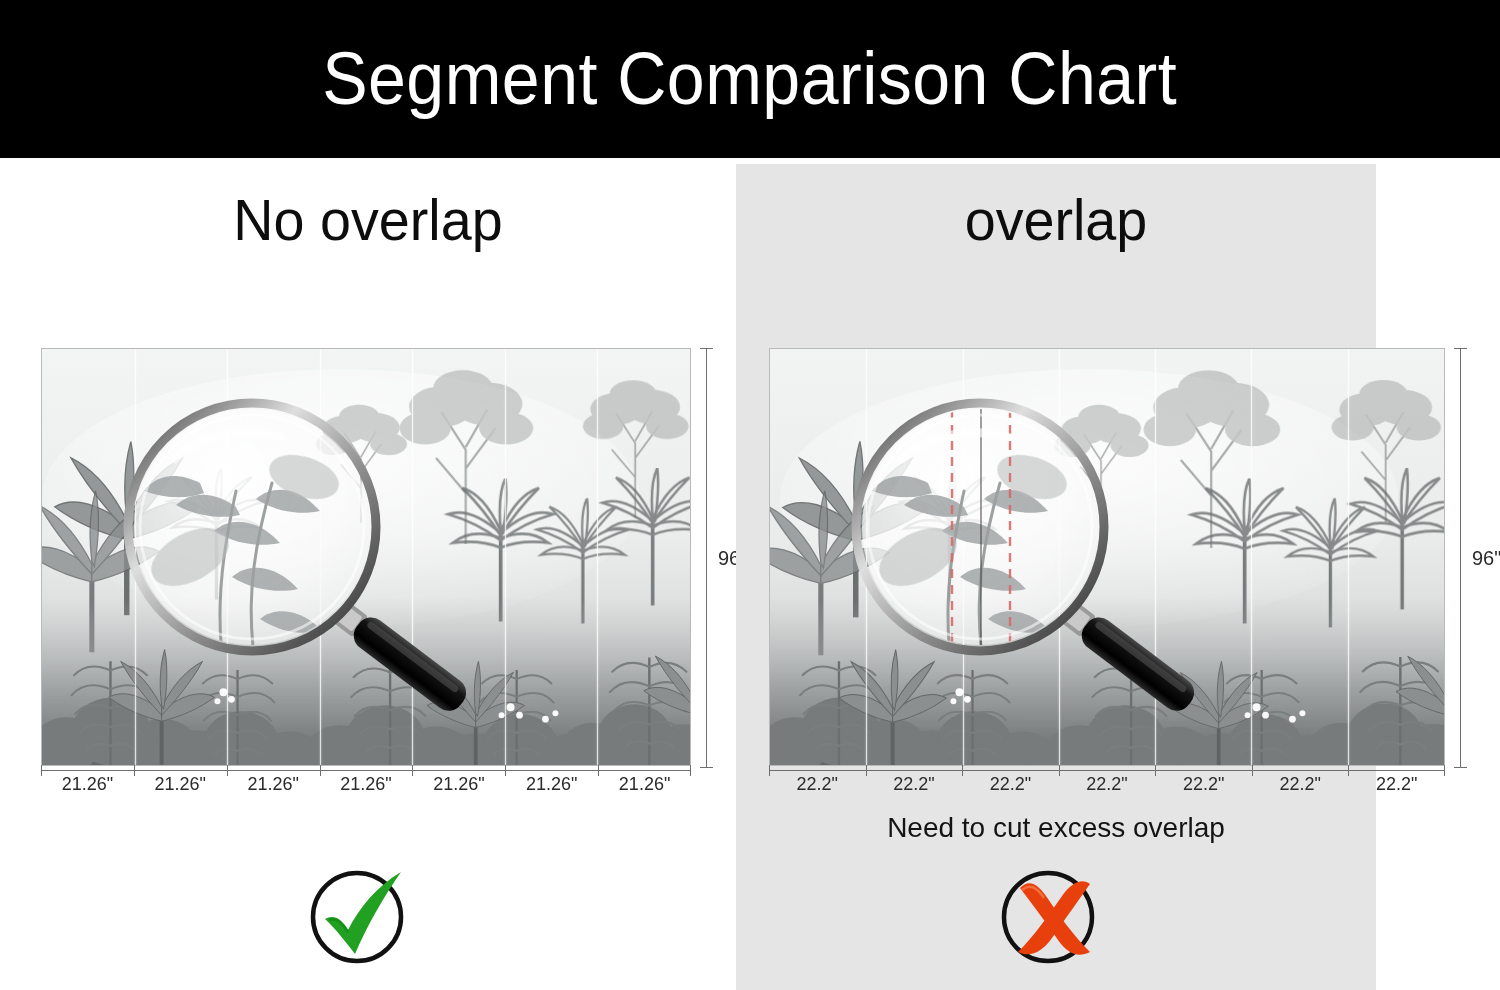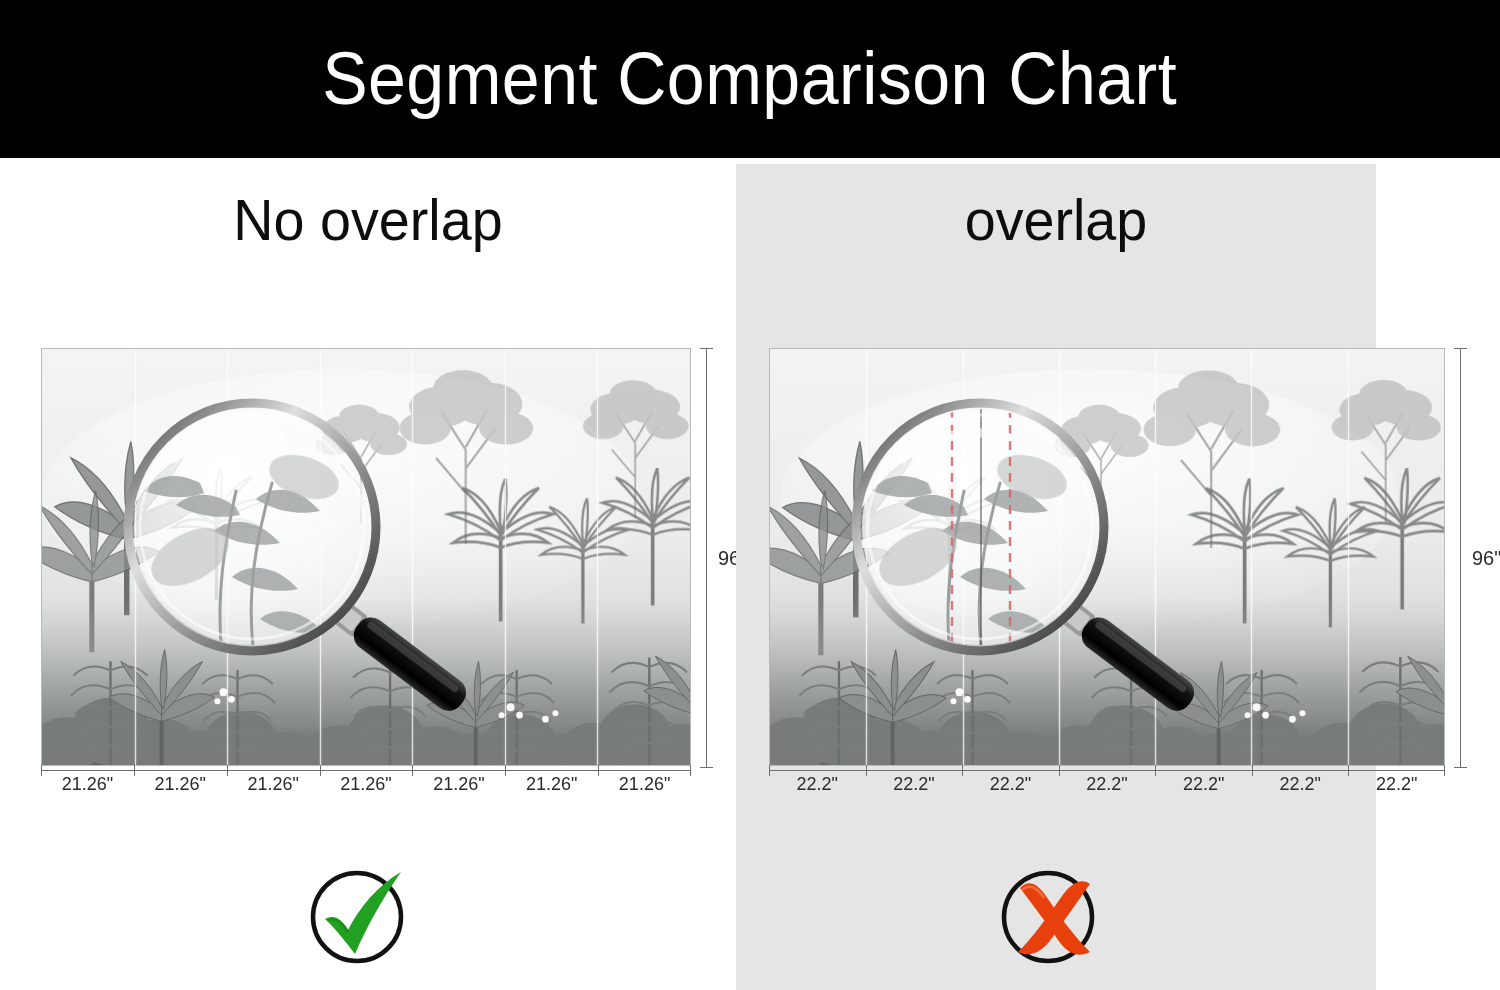--- a/index.html
+++ b/index.html
@@ -625,20 +625,21 @@
       </div>
     </div>
 
     <div class="dim-v">
       <div class="vline"></div>
       <div class="vtick top"></div>
       <div class="vtick bot"></div>
       <div class="vlabel">96"</div>
     </div>
 
+    <div class="caption">Need to cut excess overlap</div>
 
     <div class="verdict">
       <svg width="108" height="104" viewBox="0 0 108 104">
         <circle cx="50" cy="53" r="44" fill="none" stroke="#111111" stroke-width="4.5"></circle>
         <path d="M22 24 C30 16 38 18 48 32 C60 50 74 70 92 88 C80 94 70 90 60 76 C48 58 34 40 22 24 Z" fill="#e8400c"></path>
         <path d="M92 20 C84 14 74 18 64 32 C50 52 36 72 20 88 C32 94 44 88 54 74 C68 54 82 34 92 20 Z" fill="#e8400c"></path>
         <path d="M24 26 C31 20 38 22 46 34" fill="none" stroke="#f4794a" stroke-width="2.4" opacity=".8"></path>
       </svg>
     </div>
   </div>

